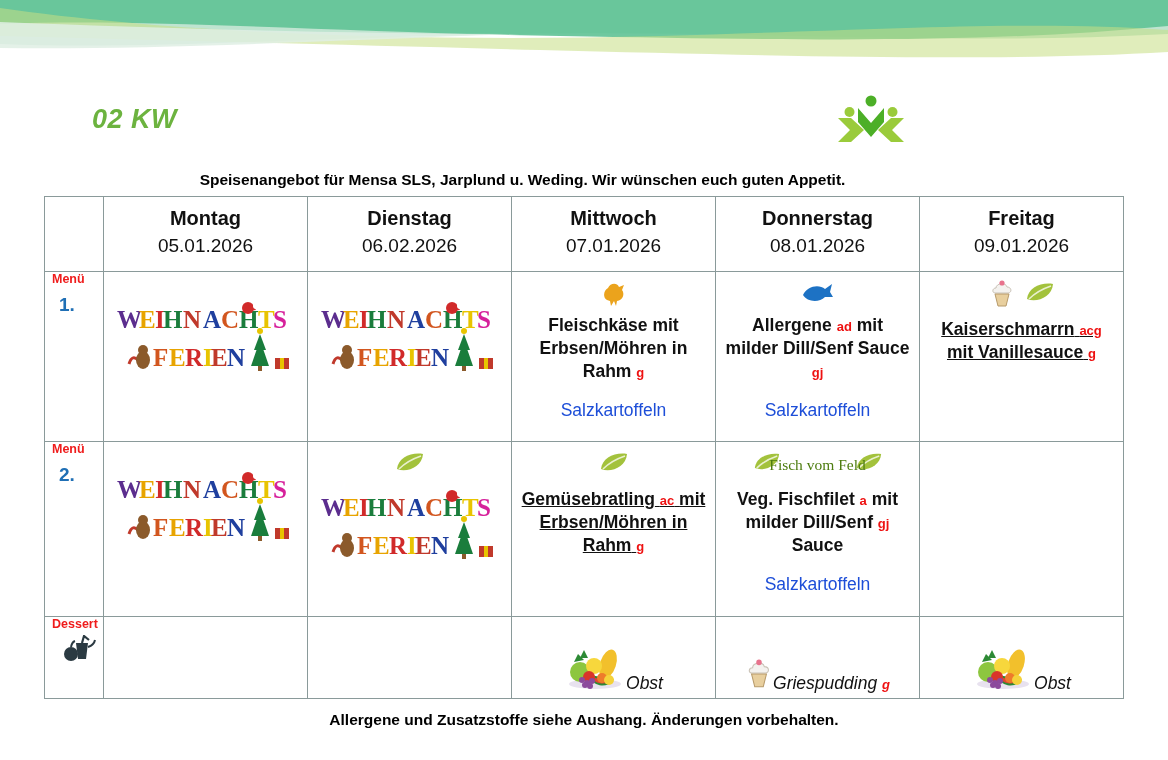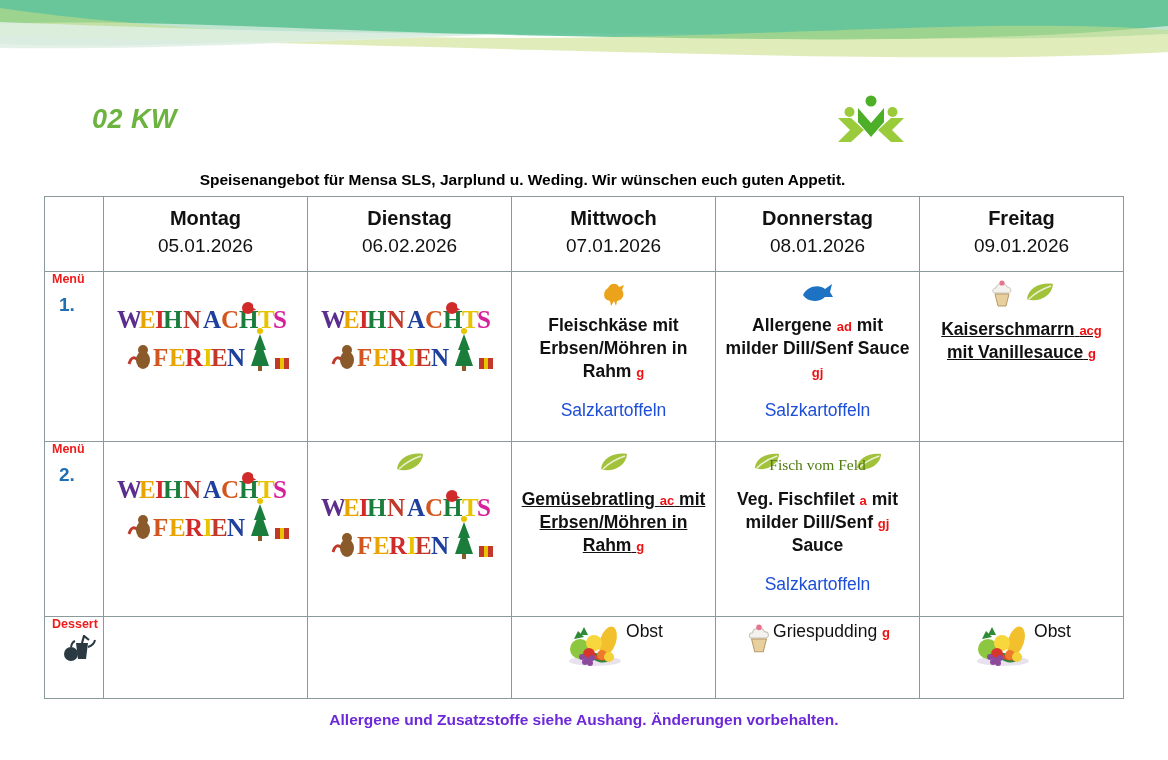--- a/index.html
+++ b/index.html
@@ -145,40 +145,40 @@
     font-size: 17.5px; color: #1d4ed8; margin-top: 16px; line-height: 1.3;
   }
   .fisch-vom-feld {
     font-family: "Liberation Serif", serif;
     color: #4d7c0f; font-size: 15.5px;
     margin-top: -26px; position: relative; z-index: 2;
   }
 
   
   .dessert-inline {
-    display: flex; align-items: flex-start; justify-content: center;
-    height: 100%;
+    display: flex; align-items: flex-end; justify-content: center;
+    height: 100%; font-style: italic;
   }
   .dessert-text {
     font-size: 17.5px; color: #111; font-weight: normal;
   }
 
   
   .xmas-art {
     display: block;
     margin: 22px auto 0 auto;
   }
 
   
   #footer-note {
     position: absolute;
     top: 711px; left: 0; width: 1168px;
     text-align: center;
     font-size: 15.5px; font-weight: bold;
-    color: #6d28d9;
+    color: #000000;
   }
 </style>
 </head>
 <body>
 
 <div id="wave-banner">
   <svg width="1168" height="58" viewBox="0 0 1168 58" xmlns="http://www.w3.org/2000/svg">
     <path d="M0,0 L1168,0 L1168,34 C950,46 760,30 520,34 C320,37 140,50 0,44 Z" fill="#a9dbc0" opacity="0.75"></path>
     <path d="M0,0 L1168,0 L1168,26 C980,44 800,40 560,36 C330,32 150,18 0,24 Z" fill="#5fc295" opacity="0.9"></path>
     <path d="M0,8 C180,34 420,42 660,36 C880,30 1030,20 1168,30 L1168,52 C1000,62 780,56 540,50 C320,44 150,40 0,36 Z" fill="#c6de84" opacity="0.55"></path>

